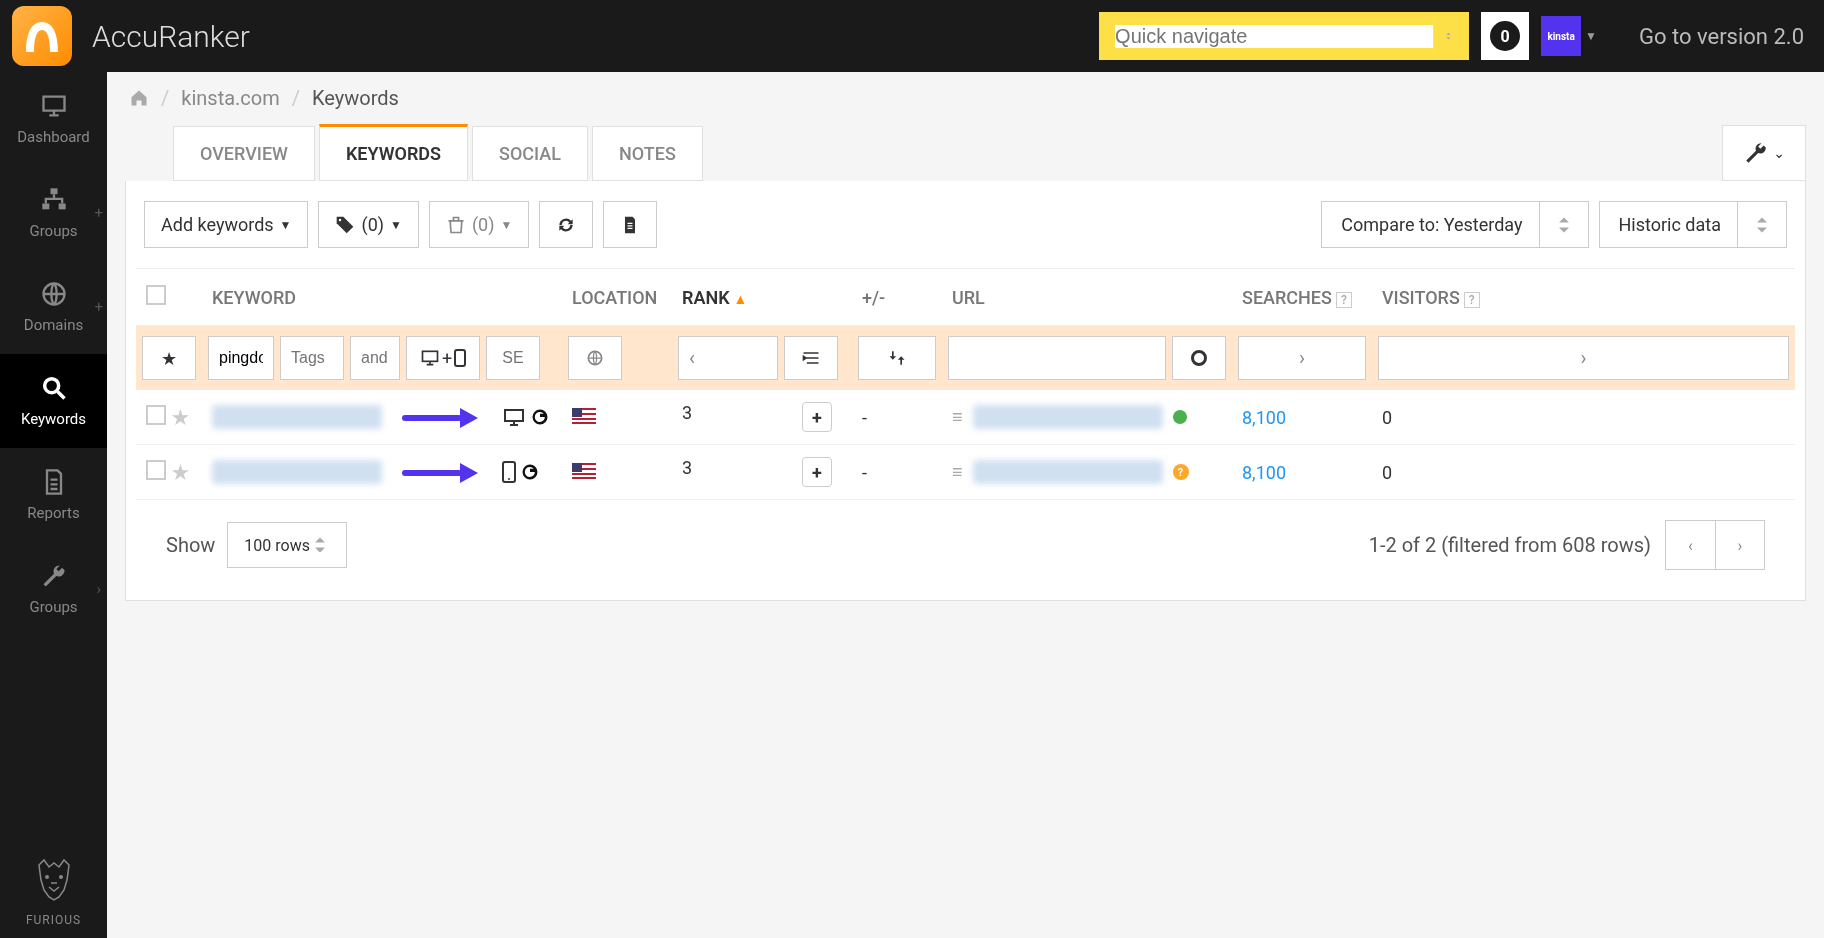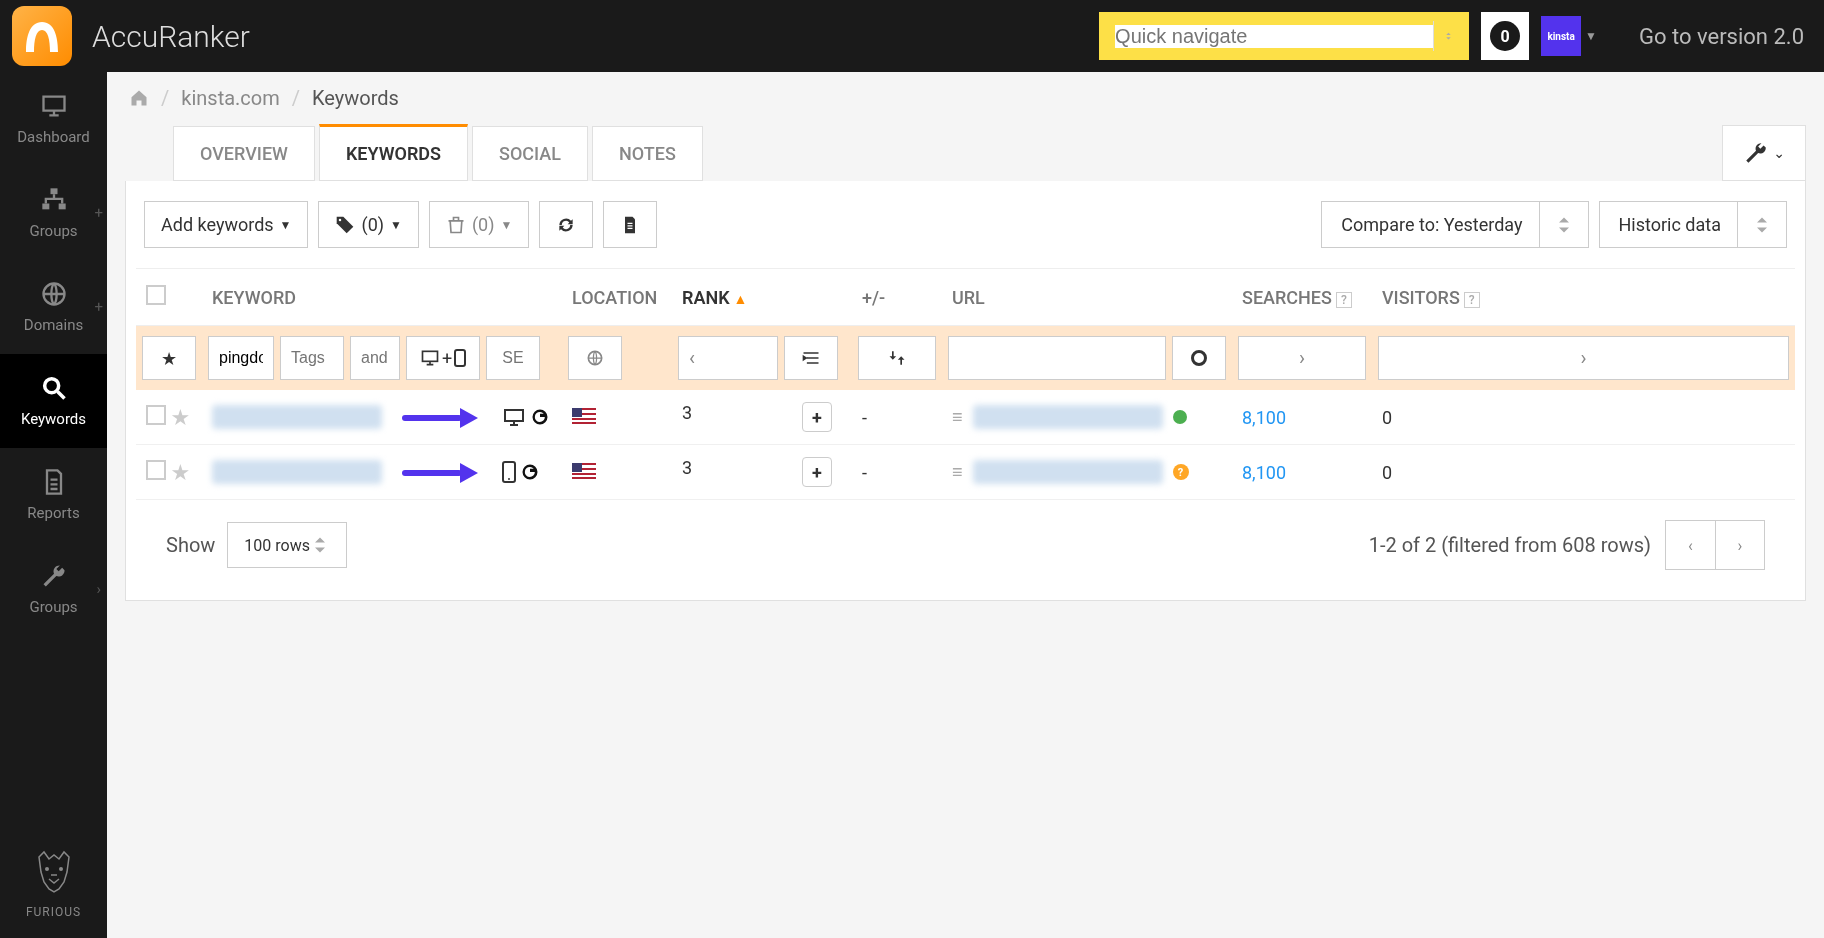--- a/index.html
+++ b/index.html
@@ -21,21 +21,21 @@
 .version-link { color: #bbb; font-size: 22px; margin-left: 30px; }
 
 
 .sidebar { position: fixed; left: 0; top: 72px; bottom: 0; width: 107px; background: #1a1a1a; display: flex; flex-direction: column; }
 .side-item { height: 94px; display: flex; flex-direction: column; align-items: center; justify-content: center; color: #888; cursor: pointer; position: relative; }
 .side-item.active { background: #000; color: #fff; }
 .side-item svg { width: 28px; height: 28px; fill: currentColor; margin-bottom: 8px; }
 .side-item span { font-size: 15px; }
 .side-plus { position: absolute; right: 4px; top: 50%; transform: translateY(-50%); color: #555; font-size: 14px; }
 .side-chevron { position: absolute; right: 6px; top: 50%; transform: translateY(-50%); color: #555; font-size: 12px; }
-.furious { margin-top: auto; margin-bottom: 18px; text-align: center; color: #888; }
+.furious { margin-top: auto; margin-bottom: 10px; text-align: center; color: #888; }
 .furious-icon { width: 50px; height: 50px; margin: 0 auto 4px; }
 .furious span { font-size: 12px; letter-spacing: 1px; }
 
 
 .main { margin-left: 107px; padding: 0; }
 .breadcrumb { padding: 14px 22px; color: #888; font-size: 20px; display: flex; align-items: center; gap: 12px; }
 .breadcrumb a { color: #888; text-decoration: none; }
 .breadcrumb .sep { color: #ccc; }
 .panel { margin: 0 18px 18px 18px; }
 .tabs { display: flex; gap: 4px; align-items: flex-end; padding-left: 48px; }

